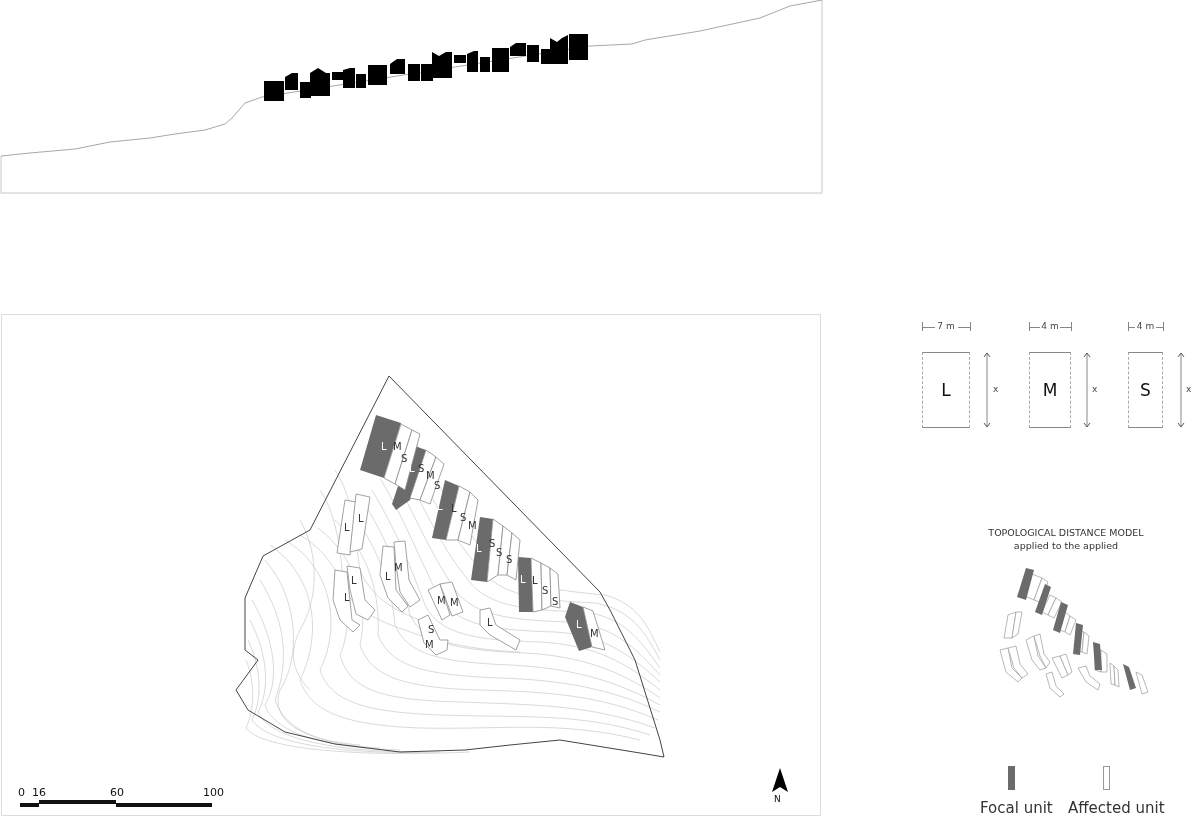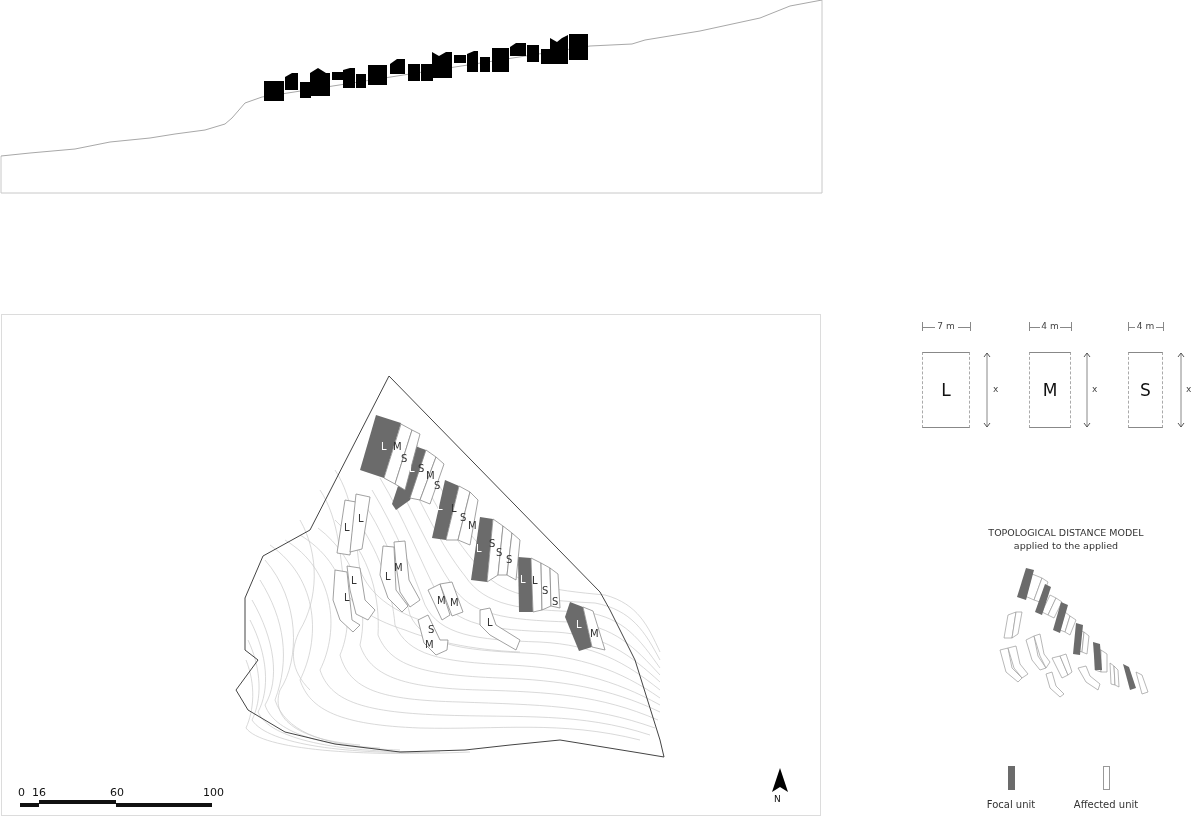--- a/index.html
+++ b/index.html
@@ -22,21 +22,21 @@
   .dim-cap-l, .dim-cap-r { position: absolute; top: 4px; height: 9px; border-left: 1px solid #888; }
   .unit-box { position: absolute; top: 34px; height: 76px; border-top: 1px solid #888; border-bottom: 1px solid #888;
               border-left: 1px dashed #aaa; border-right: 1px dashed #aaa; box-sizing: border-box;
               display: flex; align-items: center; justify-content: center; font-size: 17px; color: #111; }
   .height-arrow { position: absolute; top: 34px; height: 76px; width: 10px; }
   .x-label { position: absolute; top: 66px; font-size: 9px; color: #444; }
   .model-title { left: 960px; top: 526px; width: 212px; text-align: center; font-size: 9.5px; line-height: 13px; color: #333; }
   .legend { left: 980px; top: 766px; width: 180px; height: 52px; }
   .legend-item { position: absolute; top: 0; text-align: center; }
   .legend-swatch { margin: 0 auto; width: 7px; height: 24px; box-sizing: border-box; }
-  .legend-text { font-size: 10px; color: #333; margin-top: 9px; white-space: nowrap; }
+  .legend-text { font-size: 15px; color: #333; margin-top: 9px; white-space: nowrap; }
 </style>
 </head>
 <body>
 
 <svg class="sec-svg" viewBox="0 0 830 200">
 
   <polyline points="1,156 1,193 822,193 822,0" fill="none" stroke="#c8c8c8" stroke-width="1"></polyline>
 
   <polyline fill="none" stroke="#a8a8a8" stroke-width="1" points="1,156 30,153 75,149 110,142 150,138 175,134 205,130 225,124 232,118 245,103 262,97
             590,46 632,44 645,40 700,31 760,18 790,6 822,0"></polyline>

